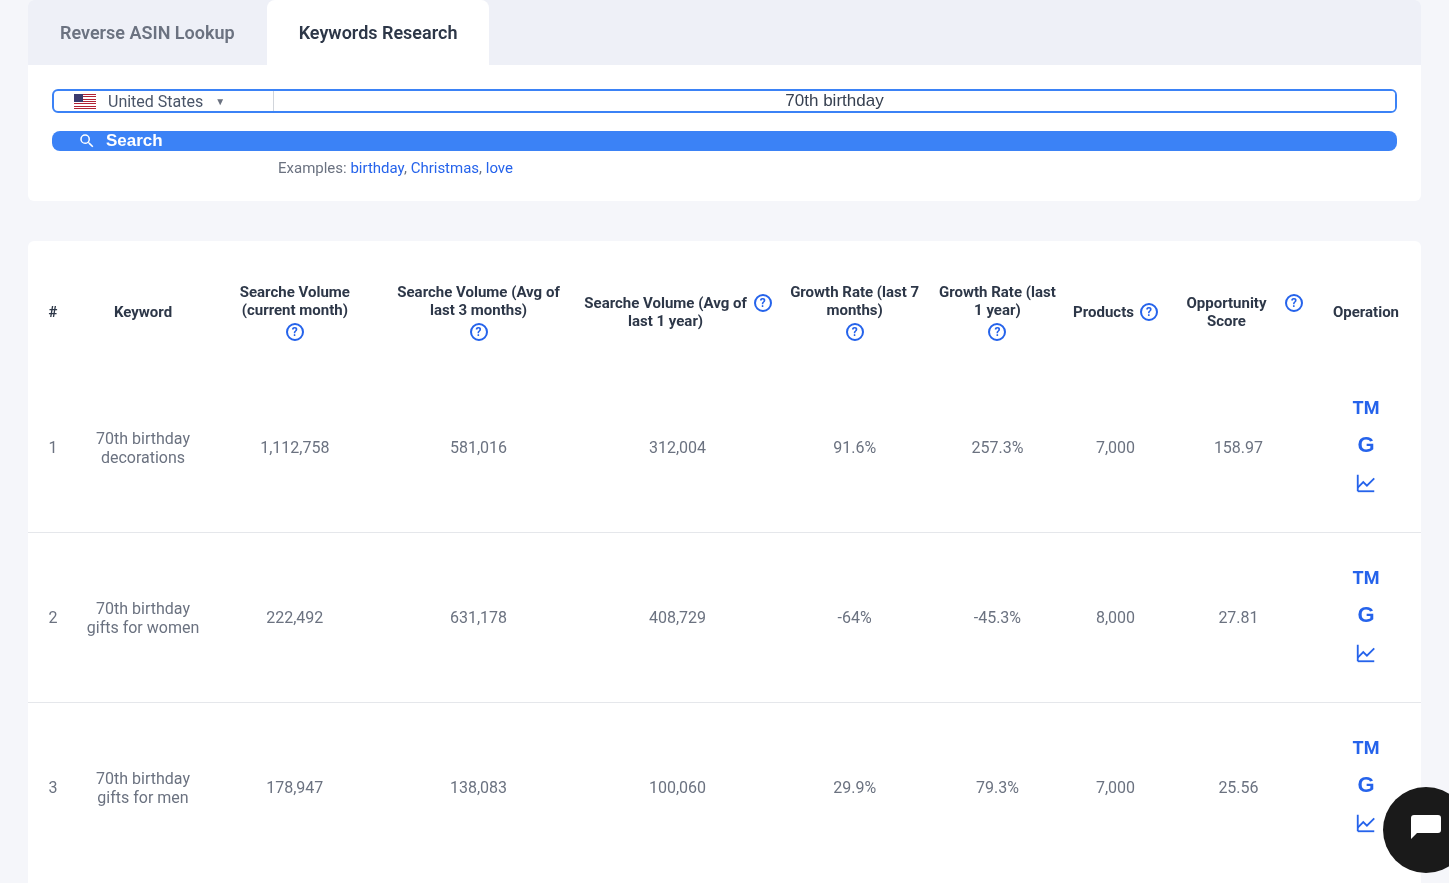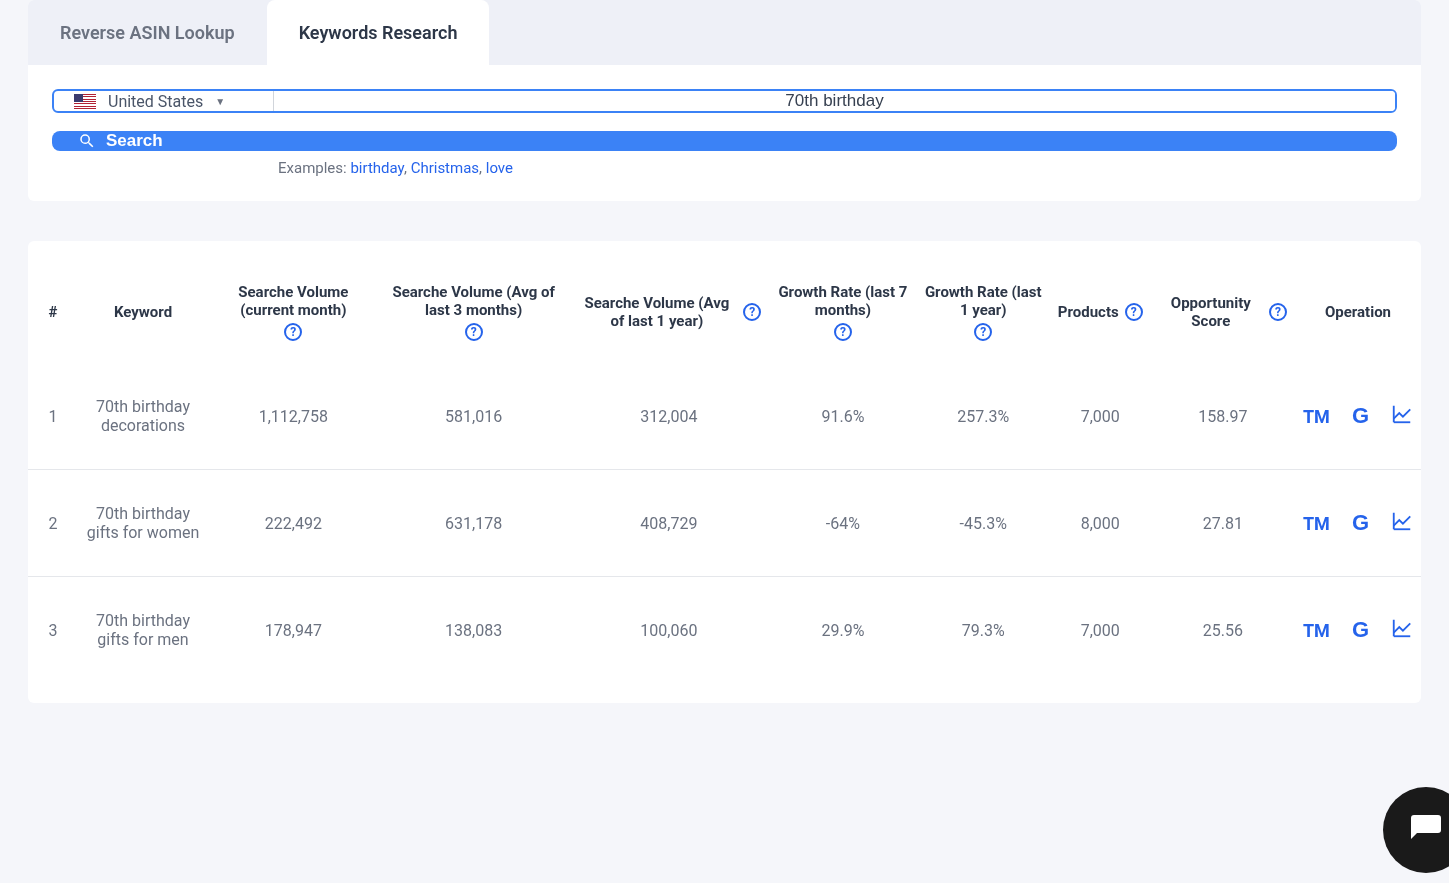--- a/index.html
+++ b/index.html
@@ -140,21 +140,20 @@
 }
 .th-inner {
   display: inline-flex;
   flex-direction: column;
   align-items: center;
   gap: 4px;
   justify-content: center;
 }
 .th-row {
   display: inline-flex;
-  align-items: center;
   gap: 6px;
   justify-content: center;
 }
 .help-icon {
   display:inline-flex;
   width:18px; height:18px;
   border:2px solid #2563eb;
   border-radius:50%;
   align-items:center; justify-content:center;
   color:#2563eb;
@@ -166,22 +165,22 @@
 tbody td {
   padding: 34px 8px;
   text-align: center;
   color: #6b7280;
   font-size: 16px;
   border-top: 1px solid #e5e7eb;
 }
 tbody tr:first-child td { border-top: none; }
 .ops {
   display:flex;
-  flex-direction:row;
-  gap:22px;
+  flex-direction:column;
+  gap:14px;
   align-items:center;
   color:#2563eb;
 }
 .ops .op { cursor:pointer; font-weight:700; font-size:18px; }
 .ops svg { width:22px; height:22px; stroke:#2563eb; fill:none; stroke-width:2; }
 
 
 .chat-bubble {
   position: fixed;
   bottom: 10px; right: -20px;

